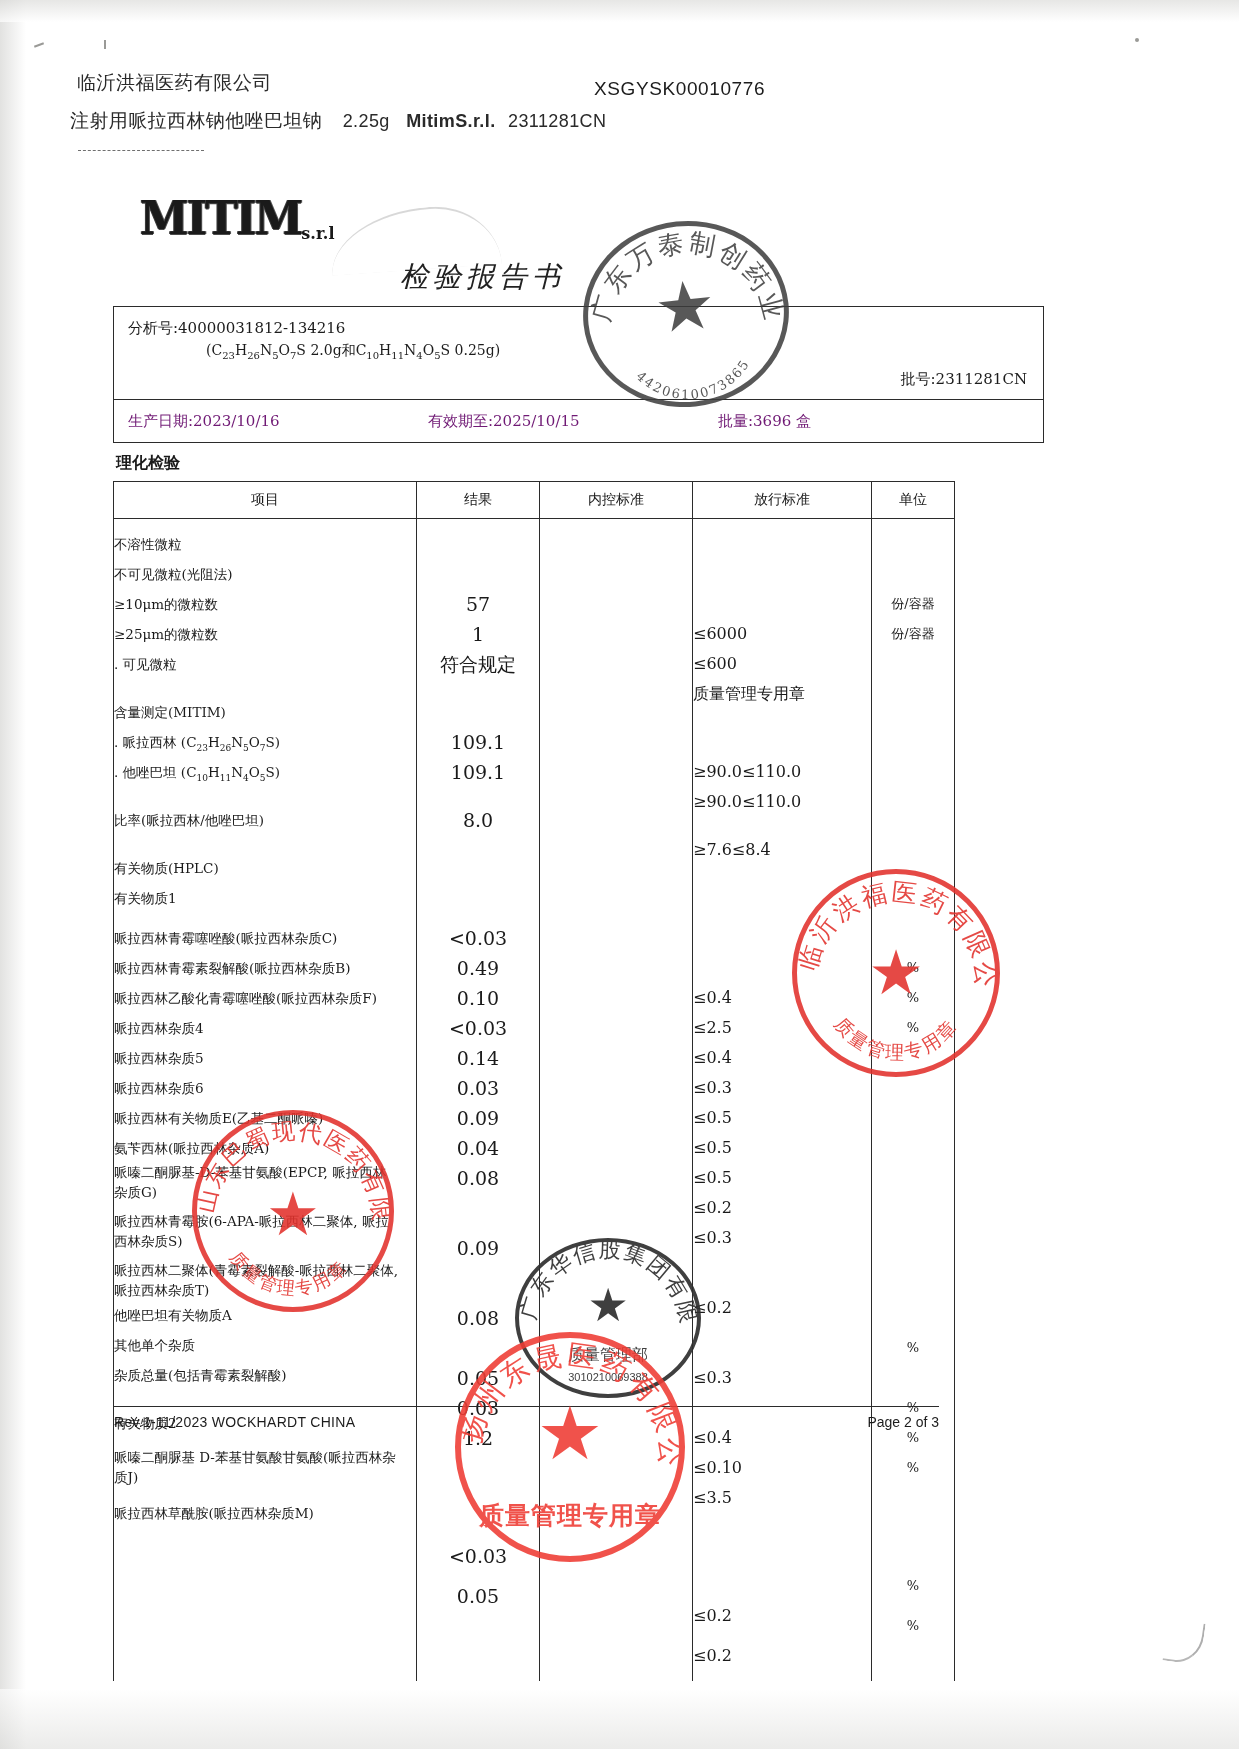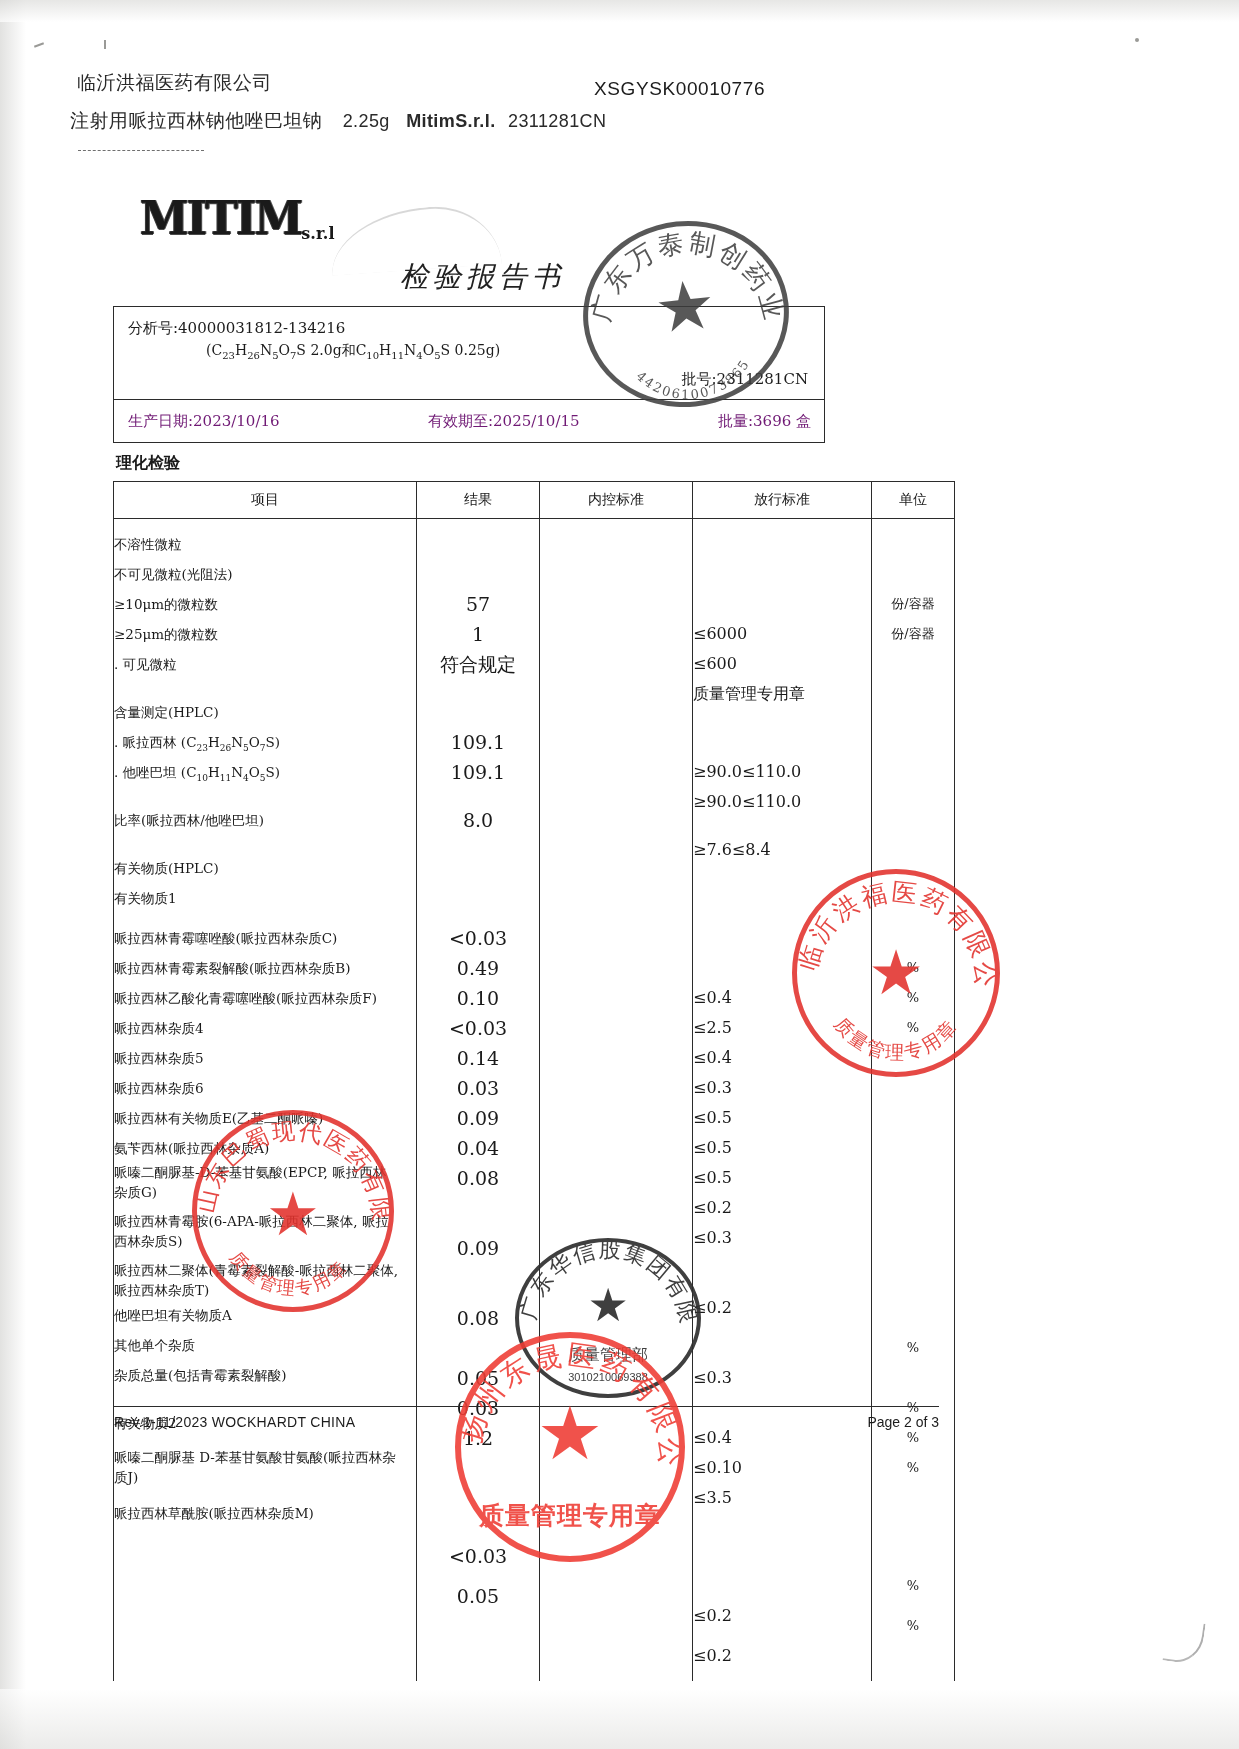--- a/index.html
+++ b/index.html
@@ -112,21 +112,21 @@
     color: #222;
     letter-spacing: 5px;
     font-style: italic;
     font-weight: 500;
   }
 
   
   .info-box {
     position: absolute;
     left: 113px; top: 306px;
-    width: 712px;
+    width: 931px;
     border: 1.5px solid #2b2b2b;
     box-sizing: border-box;
   }
   .info-top { padding: 10px 14px 6px 14px; height: 92px; box-sizing: border-box; position: relative; }
   .info-row { font-size: 15px; color: #1c1c1c; font-family: "DejaVu Serif", serif; line-height: 1.55; }
   .info-row .sub { margin-left: 78px; display: inline-block; }
   .formula { font-size: 14px; }
   .formula sub { font-size: 10px; }
   .lot-no {
     position: absolute;
@@ -391,21 +391,21 @@
       <tr>
 
         <td class="body-cell item-cell">
           <div class="gap-s"></div>
           <div class="rowline">不溶性微粒</div>
           <div class="rowline">不可见微粒(光阻法)</div>
           <div class="rowline">≥10μm的微粒数</div>
           <div class="rowline">≥25μm的微粒数</div>
           <div class="rowline">. 可见微粒</div>
           <div class="gap"></div>
-          <div class="rowline">含量测定(HPLC)</div>
+          <div class="rowline">含量测定(MITIM)</div>
           <div class="rowline">. 哌拉西林 (C<sub>23</sub>H<sub>26</sub>N<sub>5</sub>O<sub>7</sub>S)</div>
           <div class="rowline">. 他唑巴坦 (C<sub>10</sub>H<sub>11</sub>N<sub>4</sub>O<sub>5</sub>S)</div>
           <div class="gap"></div>
           <div class="rowline">比率(哌拉西林/他唑巴坦)</div>
           <div class="gap"></div>
           <div class="rowline">有关物质(HPLC)</div>
           <div class="rowline">有关物质1</div>
           <div class="gap-s"></div>
           <div class="rowline">哌拉西林青霉噻唑酸(哌拉西林杂质C)</div>
           <div class="rowline">哌拉西林青霉素裂解酸(哌拉西林杂质B)</div>

